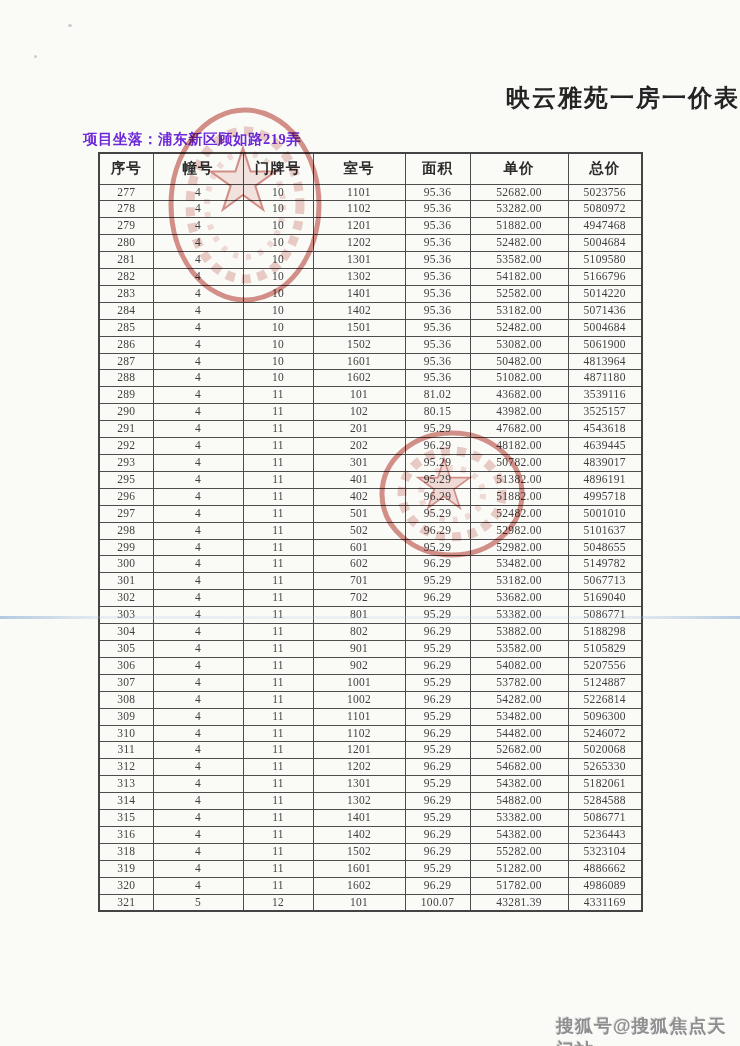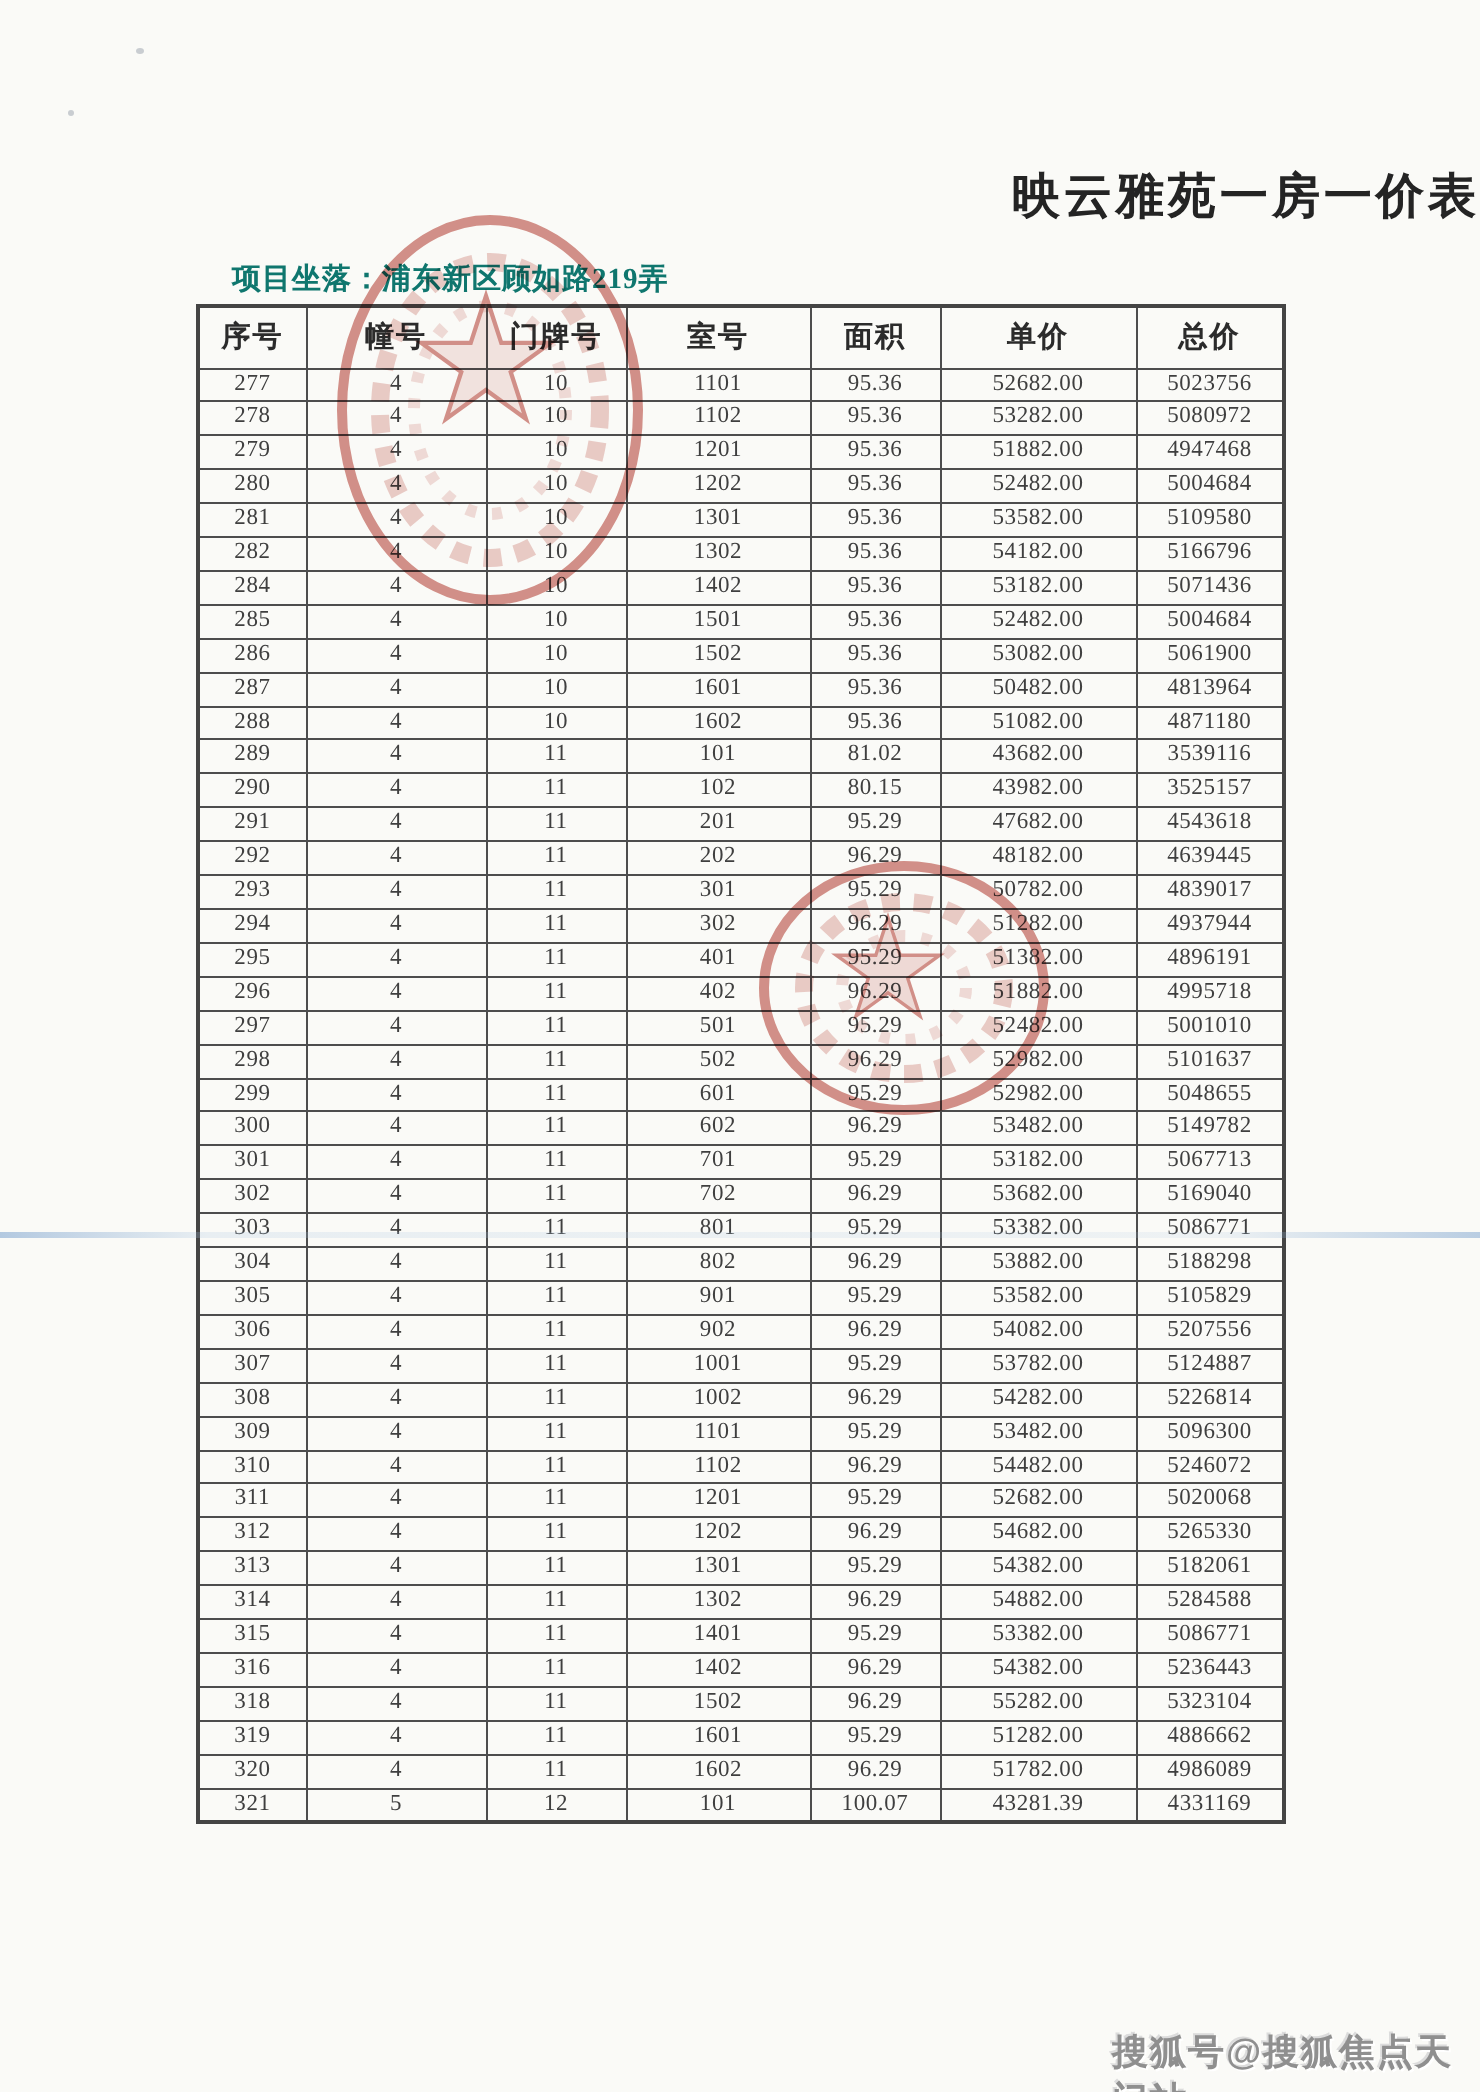--- a/index.html
+++ b/index.html
@@ -8,22 +8,22 @@
   .page {
     position:relative; width:740px; height:1046px;
     background:#fafaf7; overflow:hidden;
   }
   .doc-title {
     position:absolute; left:0; right:0; top:82px;
     text-align:right; font-size:24px; font-weight:bold;
     letter-spacing:2px; color:#242424;
   }
   .location-line {
-    position:absolute; left:116px; top:130px;
-    font-size:14.5px; font-weight:bold; color:#0f766e;
+    position:absolute; left:83px; top:130px;
+    font-size:14.5px; font-weight:bold; color:#6d28d9;
     letter-spacing:0.5px;
   }
   table.price-table {
     position:absolute; left:98px; top:152px; width:543px;
     border-collapse:collapse; table-layout:fixed;
     background:transparent;
   }
   table.price-table th, table.price-table td {
     border:1px solid #4d4d4d; text-align:center;
     vertical-align:middle; overflow:hidden; white-space:nowrap;
@@ -136,20 +136,29 @@
         <tr>
           <td>282</td>
           <td>4</td>
           <td>10</td>
           <td>1302</td>
           <td>95.36</td>
           <td>54182.00</td>
           <td>5166796</td>
         </tr>
         <tr>
+          <td>283</td>
+          <td>4</td>
+          <td>10</td>
+          <td>1401</td>
+          <td>95.36</td>
+          <td>52582.00</td>
+          <td>5014220</td>
+        </tr>
+        <tr>
           <td>284</td>
           <td>4</td>
           <td>10</td>
           <td>1402</td>
           <td>95.36</td>
           <td>53182.00</td>
           <td>5071436</td>
         </tr>
         <tr>
           <td>285</td>
@@ -224,29 +233,20 @@
           <td>4639445</td>
         </tr>
         <tr>
           <td>293</td>
           <td>4</td>
           <td>11</td>
           <td>301</td>
           <td>95.29</td>
           <td>50782.00</td>
           <td>4839017</td>
-        </tr>
-        <tr>
-          <td>294</td>
-          <td>4</td>
-          <td>11</td>
-          <td>302</td>
-          <td>96.29</td>
-          <td>51282.00</td>
-          <td>4937944</td>
         </tr>
         <tr>
           <td>295</td>
           <td>4</td>
           <td>11</td>
           <td>401</td>
           <td>95.29</td>
           <td>51382.00</td>
           <td>4896191</td>
         </tr>

